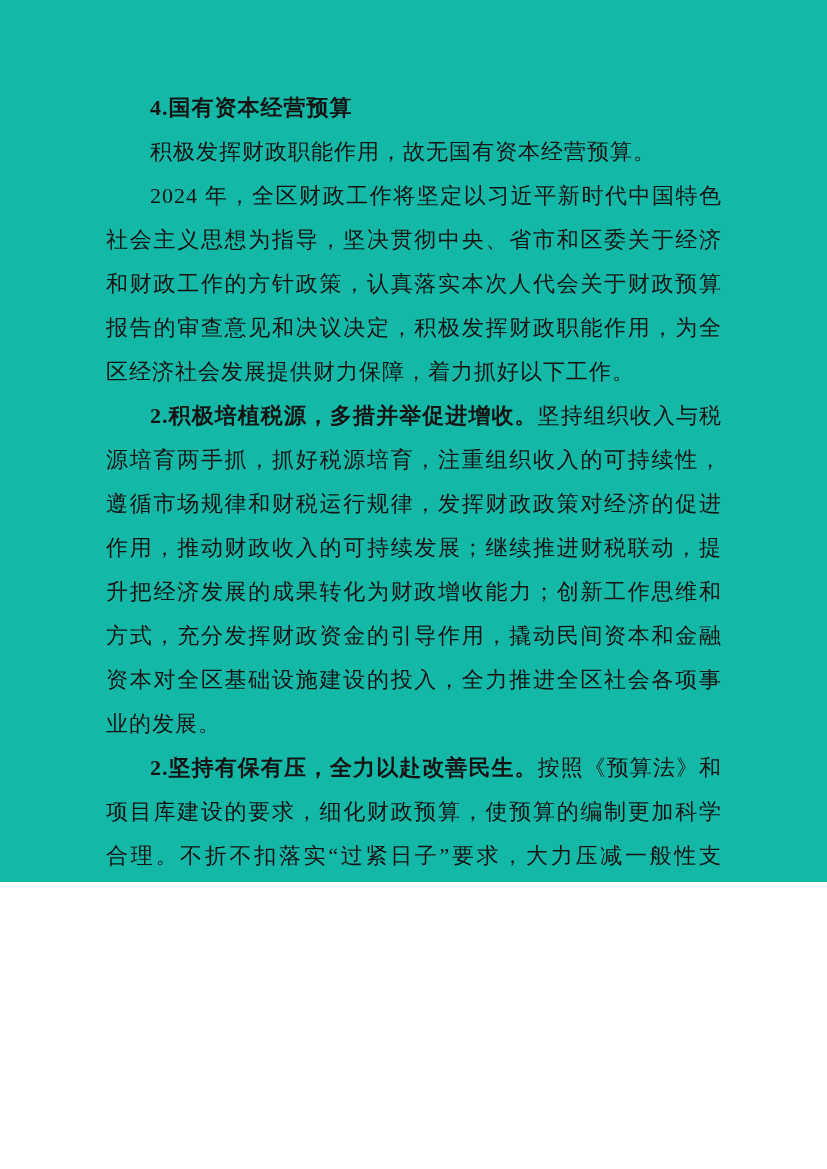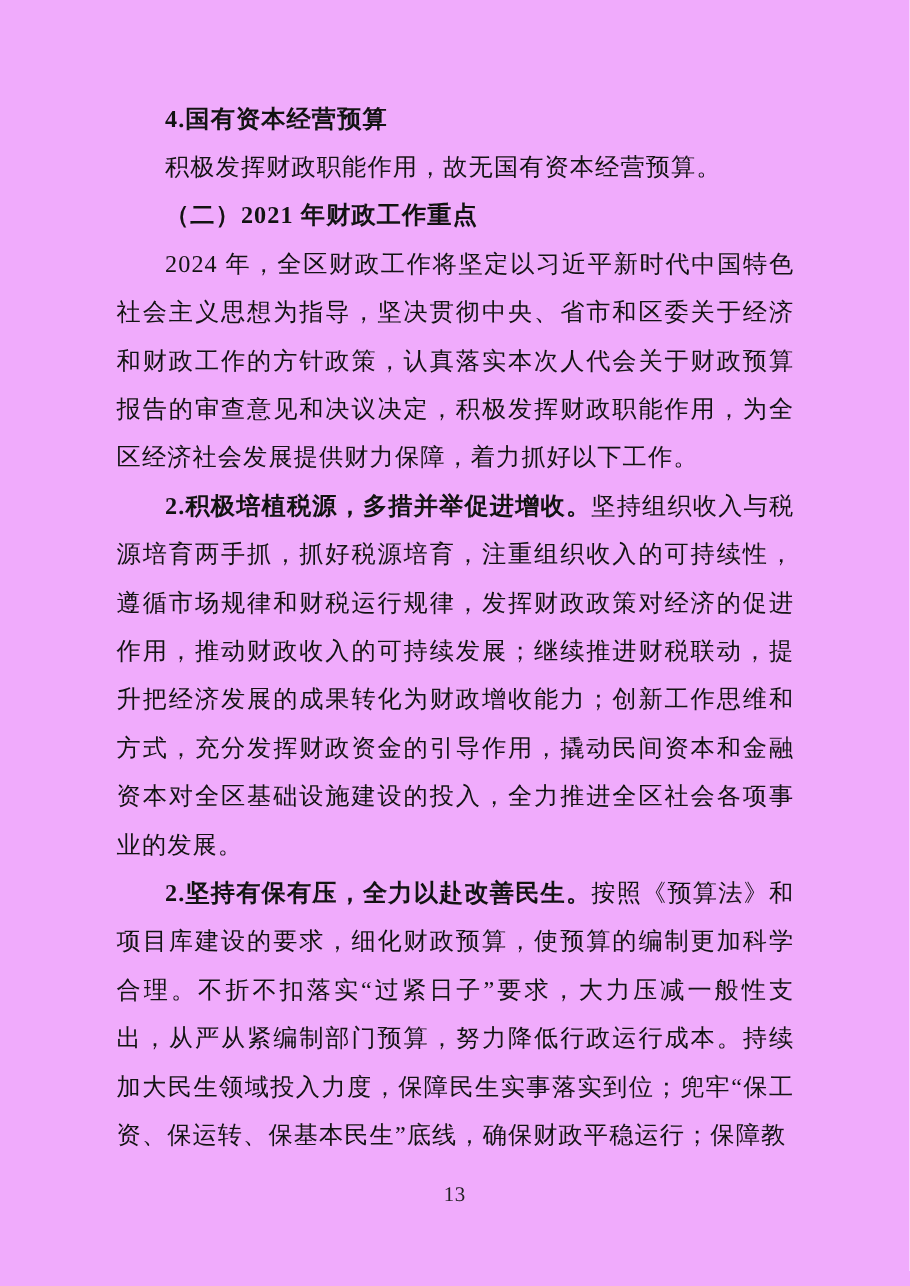--- a/index.html
+++ b/index.html
@@ -3,22 +3,22 @@
   <meta charset="utf-8">
   <style>
     html, body {
       margin: 0;
       padding: 0;
       background: #ffffff;
     }
     .page {
       position: relative;
       width: 827px;
-      height: 1169px;
-      background: #f0abfc;
+      height: 882px;
+      background: #14b8a6;
       overflow: hidden;
       font-family: "Liberation Serif", "DejaVu Serif", serif;
       color: #131313;
     }
     .content {
       position: absolute;
       left: 106px;
       top: 86px;
       width: 616px;
     }
@@ -52,21 +52,20 @@
 </head>
 <body>
 
 <div class="page">
   <div class="content">
 
     <p class="heading">4.国有资本经营预算</p>
 
     <p class="para">积极发挥财政职能作用，故无国有资本经营预算。</p>
 
-    <p class="heading">（二）2021 年财政工作重点</p>
 
     <p class="para">2024 年，全区财政工作将坚定以习近平新时代中国特色社会主义思想为指导，坚决贯彻中央、省市和区委关于经济和财政工作的方针政策，认真落实本次人代会关于财政预算报告的审查意见和决议决定，积极发挥财政职能作用，为全区经济社会发展提供财力保障，着力抓好以下工作。</p>
 
     <p class="para"><span class="lead">2.积极培植税源，多措并举促进增收。</span><span>坚持组织收入与税源培育两手抓，抓好税源培育，注重组织收入的可持续性，遵循市场规律和财税运行规律，发挥财政政策对经济的促进作用，推动财政收入的可持续发展；继续推进财税联动，提升把经济发展的成果转化为财政增收能力；创新工作思维和方式，充分发挥财政资金的引导作用，撬动民间资本和金融资本对全区基础设施建设的投入，全力推进全区社会各项事业的发展。</span></p>
 
     <p class="para"><span class="lead">2.坚持有保有压，全力以赴改善民生。</span><span>按照《预算法》和项目库建设的要求，细化财政预算，使预算的编制更加科学合理。不折不扣落实“过紧日子”要求，大力压减一般性支出，从严从紧编制部门预算，努力降低行政运行成本。持续加大民生领域投入力度，保障民生实事落实到位；兜牢“保工资、保运转、保基本民生”底线，确保财政平稳运行；保障教</span></p>
 
   </div>
 
   <div class="footer">

